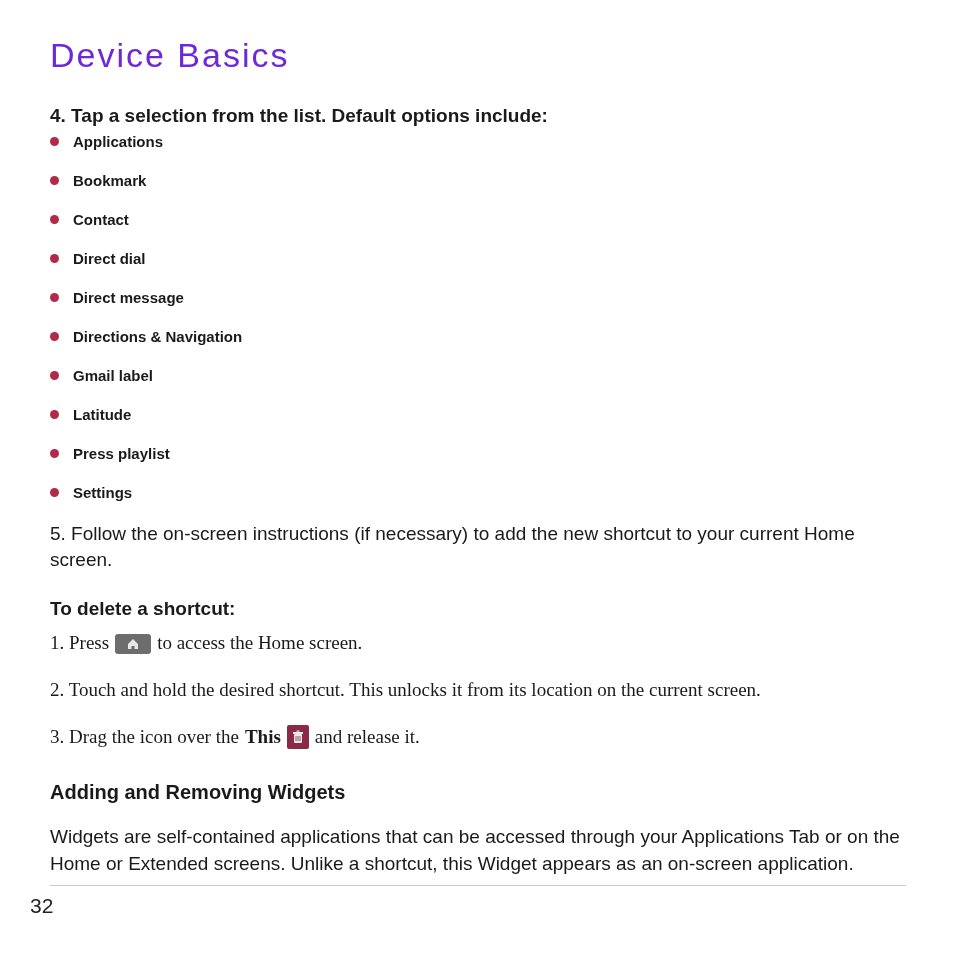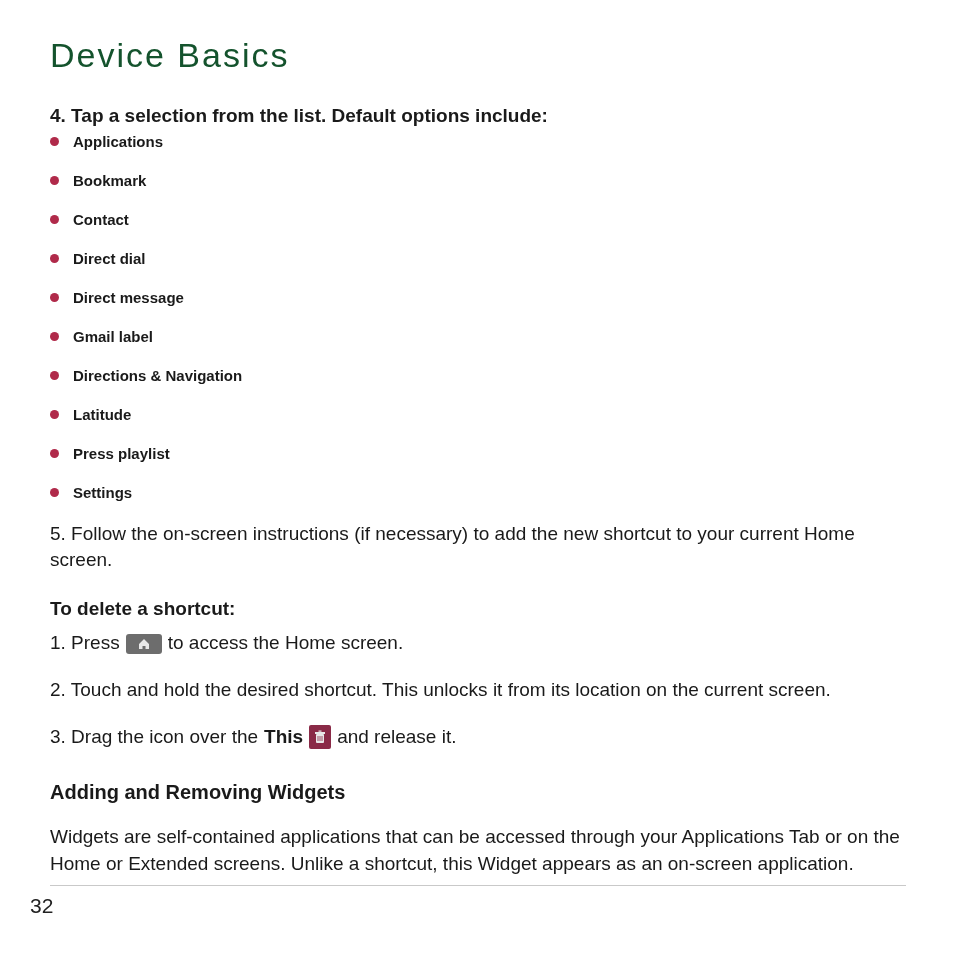--- a/index.html
+++ b/index.html
@@ -1,27 +1,27 @@
 <!DOCTYPE html>
 <html><head>
 <meta charset="utf-8">
 <style>
   * { box-sizing: border-box; margin: 0; padding: 0; }
   html, body { width: 954px; height: 954px; background: #fff; font-family: "Segoe UI", "Helvetica Neue", Arial, sans-serif; color: #222; }
   .page { padding: 36px 48px 20px 50px; position: relative; height: 100%; }
-  .title { font-size: 34px; font-weight: 400; color: #14532d; letter-spacing: 2px; margin-bottom: 28px; }
+  .title { font-size: 34px; font-weight: 400; color: #6d28d9; letter-spacing: 2px; margin-bottom: 28px; }
   .content { font-size: 19px; line-height: 1.4; color: #1a1a1a; }
   .step4 { margin-bottom: 1px; font-weight: bold; }
   .bullets { margin-bottom: 18px; }
   .bullet-row { display: flex; align-items: center; margin-bottom: 18px; }
   .bullet-dot { width: 9px; height: 9px; border-radius: 50%; background: #b02a4a; margin-right: 14px; flex-shrink: 0; }
   .bullet-label { font-weight: 700; font-size: 15px; text-align: center; }
   .step5 { margin-bottom: 22px; }
   .subhead { font-weight: 700; margin-bottom: 8px; }
-  .del-steps .del-step { margin-bottom: 20px; }
+  .del-steps .del-step { margin-bottom: 20px; font-family: Liberation Serif, serif; }
   .del-step .line { display: flex; align-items: center; flex-wrap: wrap; gap: 6px; }
   .inline-icon { display: inline-flex; align-items: center; justify-content: center; }
   .home-icon {
     width: 36px; height: 20px; background: #6d6d6d; border-radius: 3px;
     display: inline-flex; align-items: center; justify-content: center;
   }
   .home-icon svg { width: 14px; height: 12px; }
   .trash-icon {
     width: 22px; height: 24px; background: #8a2a47;
     display: inline-flex; align-items: center; justify-content: center; border-radius: 2px;
@@ -58,25 +58,25 @@
       <div class="bullet-row">
         <span class="bullet-dot"></span>
         <span class="bullet-label">Direct dial</span>
       </div>
       <div class="bullet-row">
         <span class="bullet-dot"></span>
         <span class="bullet-label">Direct message</span>
       </div>
       <div class="bullet-row">
         <span class="bullet-dot"></span>
-        <span class="bullet-label">Gmail label</span>
+        <span class="bullet-label">Directions &amp; Navigation</span>
       </div>
       <div class="bullet-row">
         <span class="bullet-dot"></span>
-        <span class="bullet-label">Directions &amp; Navigation</span>
+        <span class="bullet-label">Gmail label</span>
       </div>
       <div class="bullet-row">
         <span class="bullet-dot"></span>
         <span class="bullet-label">Latitude</span>
       </div>
       <div class="bullet-row">
         <span class="bullet-dot"></span>
         <span class="bullet-label">Press playlist</span>
       </div>
       <div class="bullet-row">

